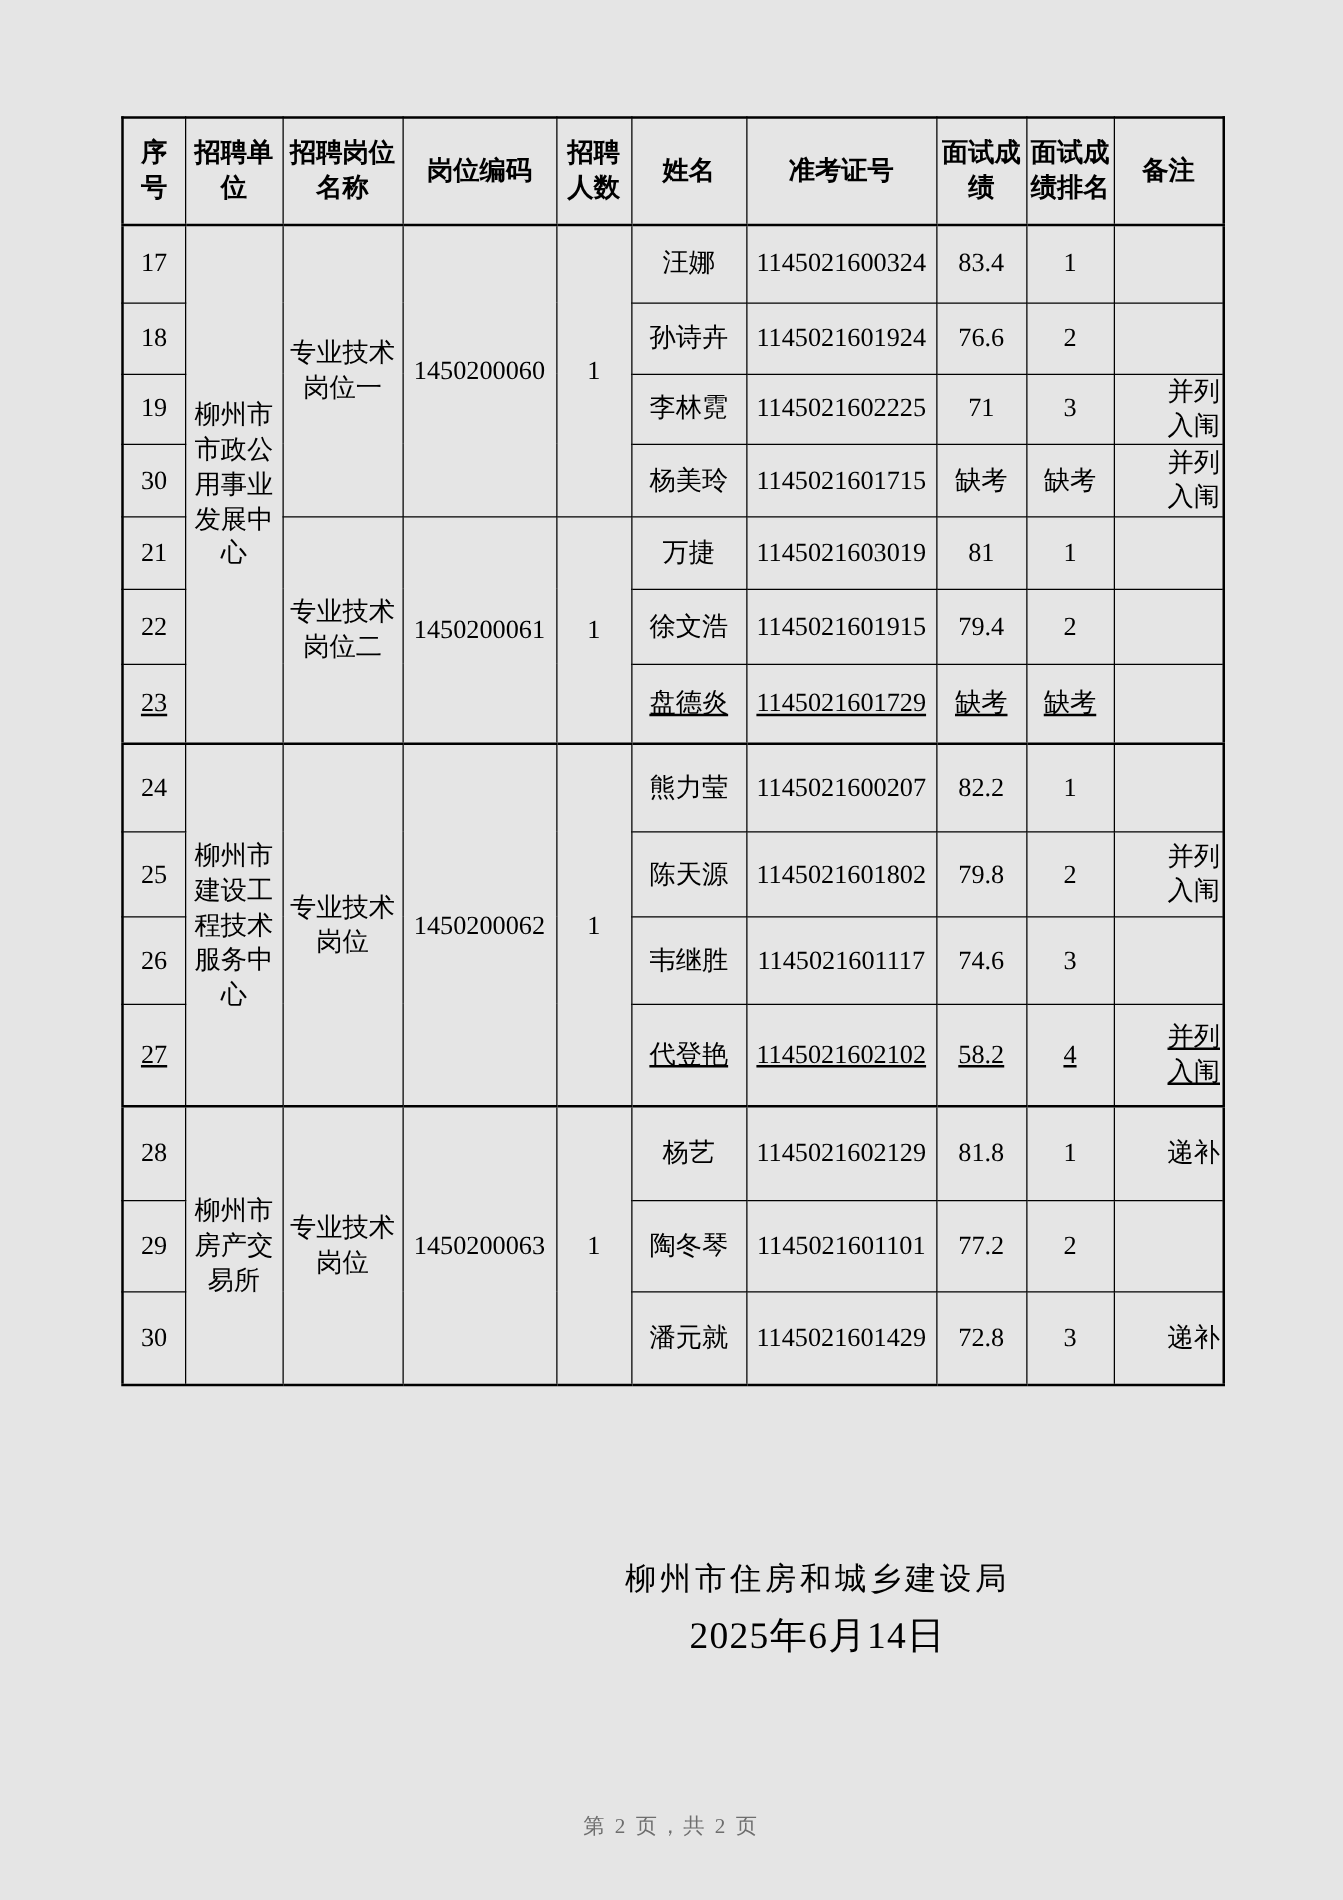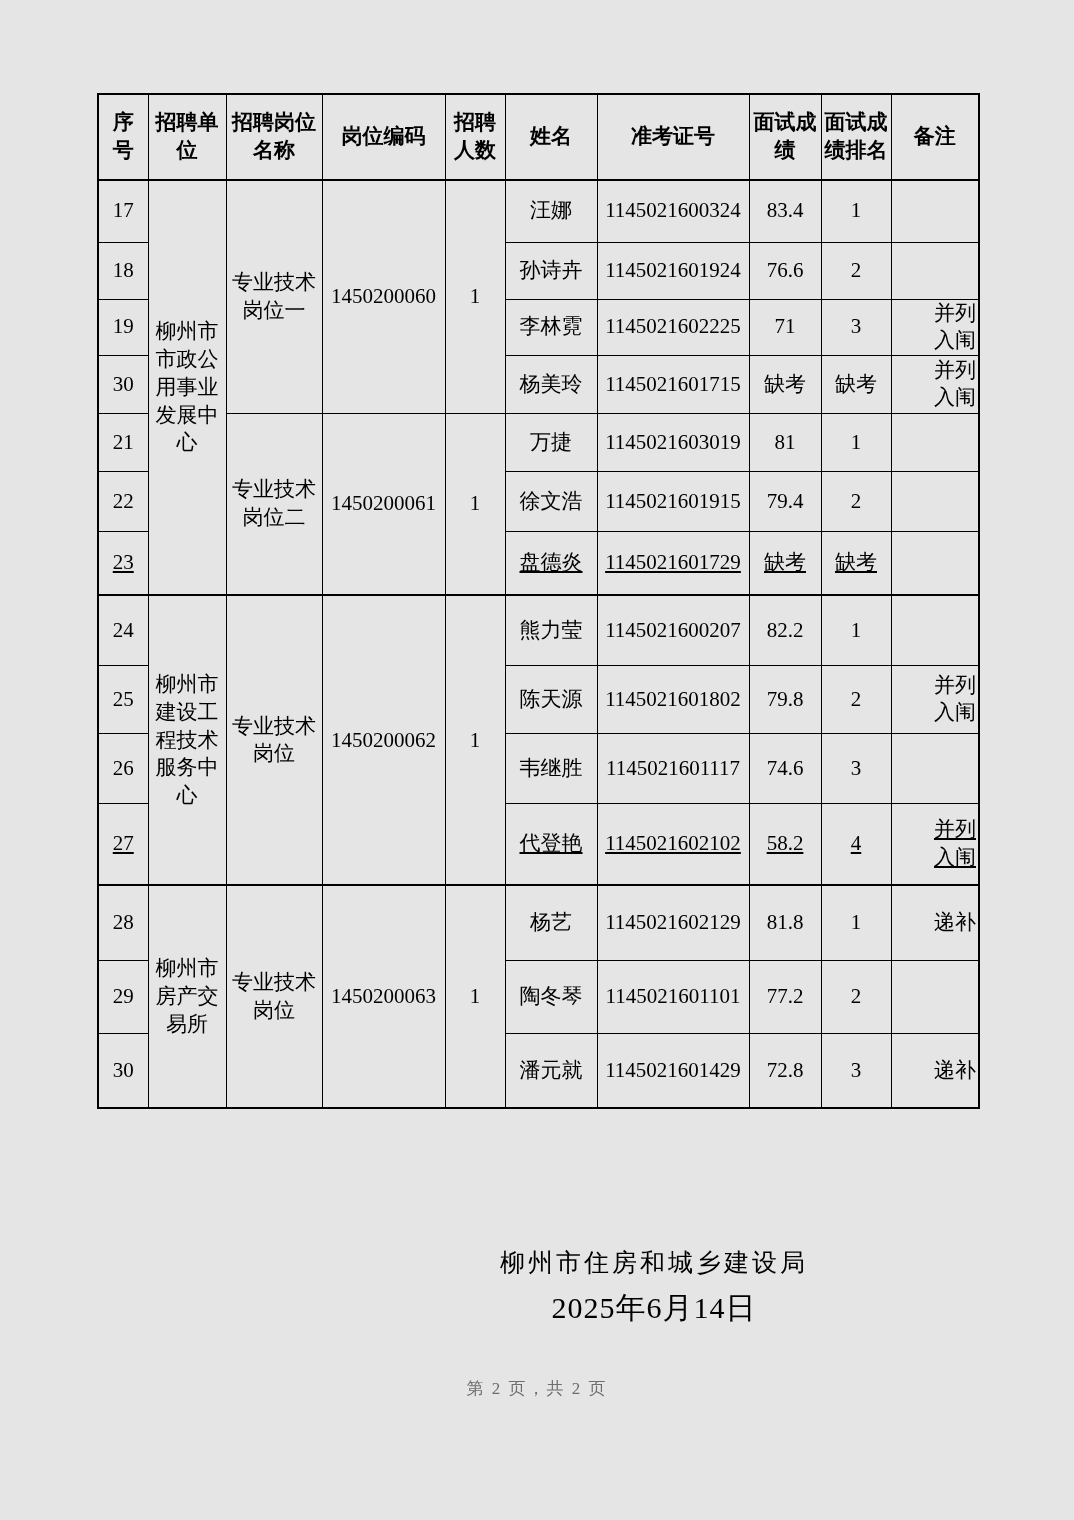--- a/index.html
+++ b/index.html
@@ -45,21 +45,21 @@
     text-align:center;
     font-size:25px;
     color:#000;
     margin-top:28px;
   }
   .signature .org { letter-spacing:3px; }
   .signature .date { margin-top:9px; font-size:30px; letter-spacing:1px; }
 
   .pagefooter {
     position:absolute;
-    left:0; top:1377px; width:1074px;
+    left:0; top:1449px; width:1074px;
     text-align:center;
     font-size:17px;
     letter-spacing:2px;
     color:#6e6e6e;
   }
 </style>
 </head>
 <body>
 
 <div class="page">

